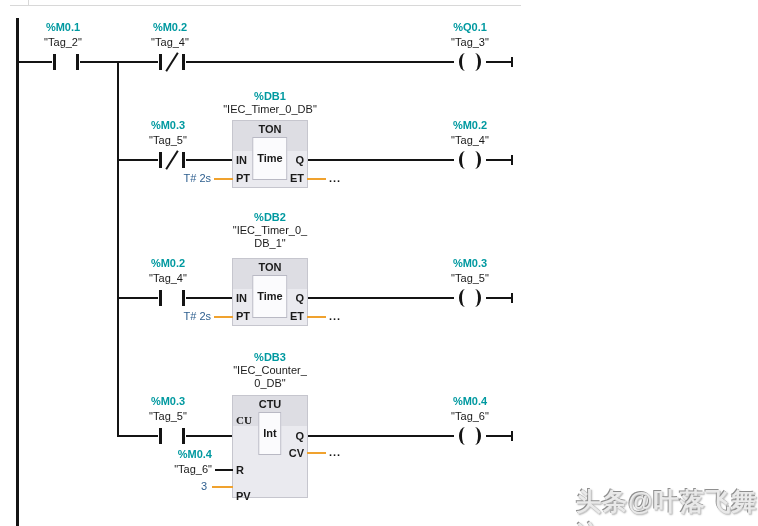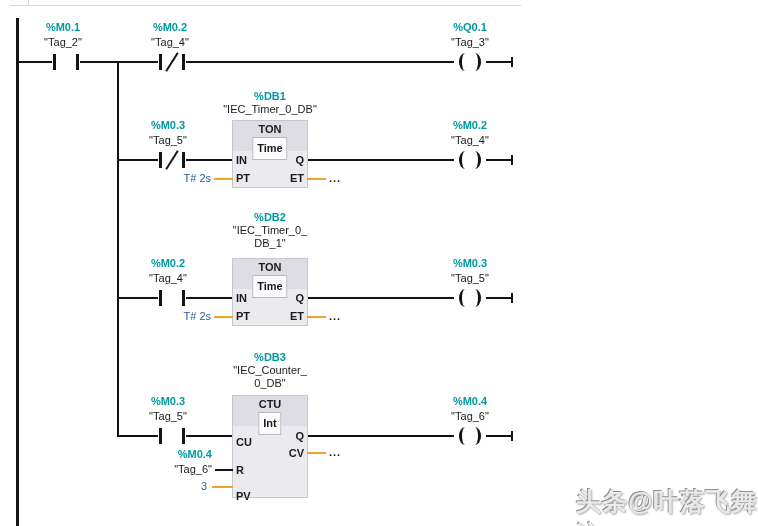--- a/index.html
+++ b/index.html
@@ -26,21 +26,21 @@
   .contact .slash{position:absolute;left:13px;top:-3px;width:2px;height:22px;background:#141414;transform:rotate(32deg);}
   
   .coil{position:absolute;width:32px;height:18px;margin-left:-16px;background:#ffffff;}
   .coil .pl{position:absolute;left:5px;top:0;width:9px;height:18px;border-left:3px solid #141414;border-radius:50%;}
   .coil .pr{position:absolute;right:5px;top:0;width:9px;height:18px;border-right:3px solid #141414;border-radius:50%;}
   
   .fb{position:absolute;left:232px;width:74px;background:#eaeaef;border:1px solid #c6c6ce;}
   .fb .head{position:absolute;top:0;left:0;width:100%;height:30px;background:#dddde3;}
   .fb .ftype{position:absolute;top:2px;left:0;width:100%;text-align:center;font-weight:bold;line-height:13px;}
   .fb .fdtype{position:absolute;top:16px;left:50%;transform:translateX(-50%);font-weight:bold;line-height:13px;
-              background:#fbfbfd;border:1px solid #b9b9c4;padding:4px 4px;}
+              background:#fbfbfd;border:1px solid #b9b9c4;padding:14px 4px;}
   .fb .pin{position:absolute;font-weight:bold;line-height:13px;}
   .fb .pinl{left:3px;} .fb .pinr{right:3px;}
   
   .wm{position:absolute;left:576px;top:485px;font-size:25px;font-weight:bold;letter-spacing:1px;
       color:#e9e9e9;text-shadow:-1px -1px 0 #8f8f8f,1px 1px 0 #c9c9c9,1px 1px 2px #9a9a9a;}
 </style>
 </head>
 <body>
 
 <div class="canvas">
@@ -154,21 +154,21 @@
       <i class="bar br"></i>
   </div>
 
   <div class="lbl addr" style="left:270px;top:351px;">%DB3</div>
   <div class="lbl name" style="left:270px;top:364px;">"IEC_Counter_</div>
   <div class="lbl name" style="left:270px;top:377px;">0_DB"</div>
   <div class="fb" style="top:395px;height:101px;">
     <div class="head"></div>
     <div class="ftype">CTU</div>
     <div class="fdtype">Int</div>
-    <span class="pin pinl" style="top:40px;">CU</span>
+    <span class="pin pinl" style="top:18px;font-family:Liberation Serif, serif;">CU</span>
     <span class="pin pinl" style="top:68px;">R</span>
     <span class="pin pinl" style="top:94px;">PV</span>
     <span class="pin pinr" style="top:34px;">Q</span>
     <span class="pin pinr" style="top:51px;">CV</span>
   </div>
   <div class="rlbl addr" style="right:546px;top:448px;">%M0.4</div>
   <div class="rlbl name" style="right:546px;top:463px;">"Tag_6"</div>
   <div class="wh" style="left:215px;top:469px;width:18px;"></div>
   <div class="rlbl const" style="right:551px;top:480px;">3</div>
   <div class="wo" style="left:212px;top:486px;width:21px;"></div>

